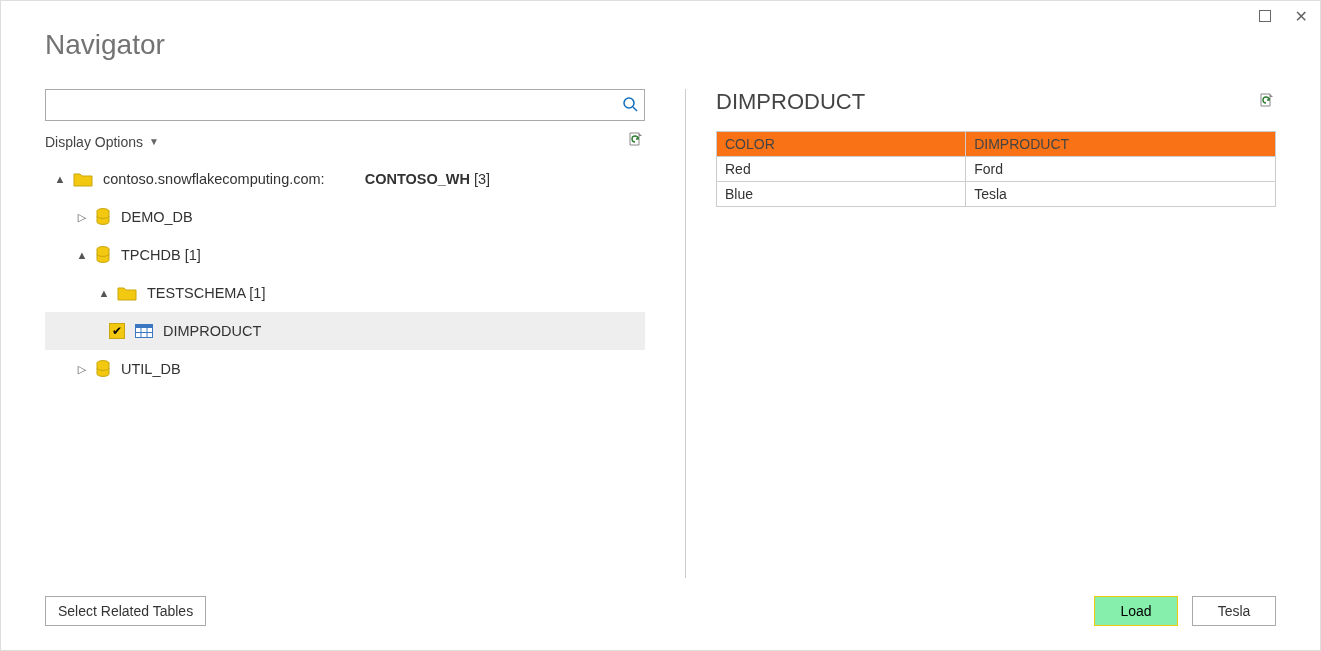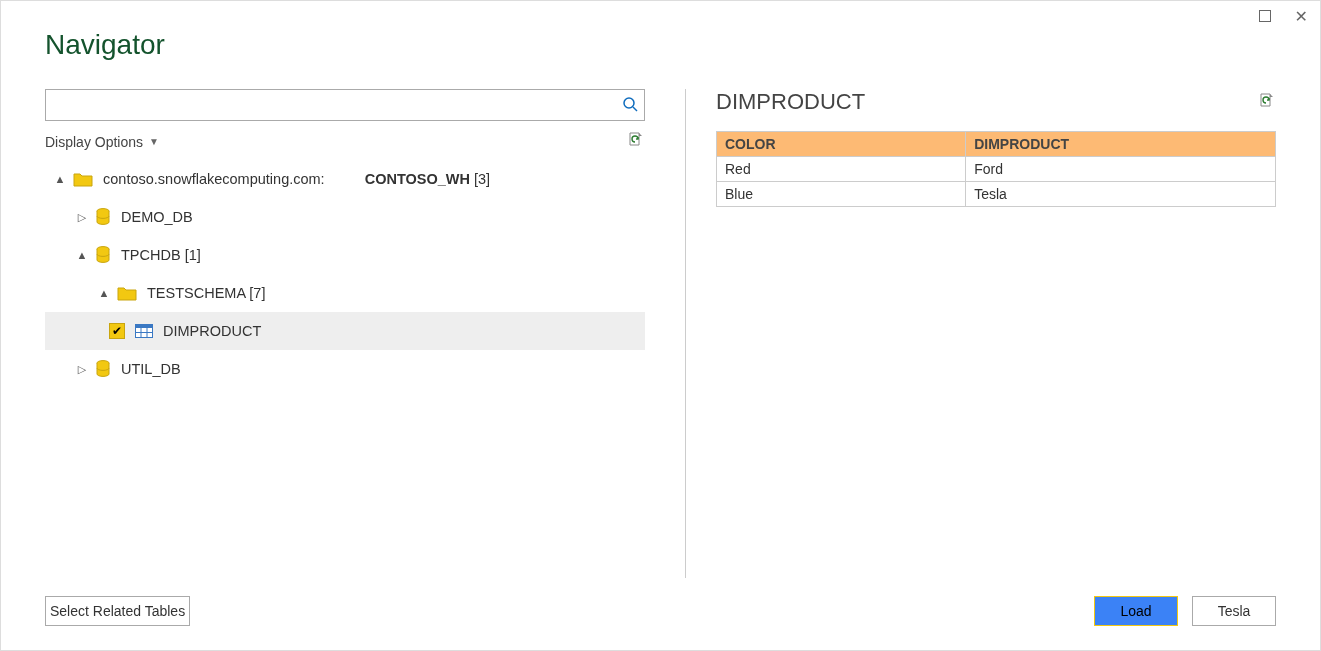--- a/index.html
+++ b/index.html
@@ -35,21 +35,21 @@
   .dialog {
     padding: 28px 44px 24px 44px;
     height: 100%;
     display: flex;
     flex-direction: column;
   }
   h1.title {
     font-weight: 300;
     font-size: 28px;
     margin: 0 0 28px 0;
-    color: #14532d;
+    color: #737373;
   }
   .body-row {
     display: flex;
     flex: 1 1 auto;
     min-height: 0;
     gap: 40px;
   }
   .left-pane {
     width: 600px;
     display: flex;
@@ -152,45 +152,45 @@
     border-collapse: collapse;
     font-size: 14px;
   }
   table.preview th, table.preview td {
     border: 1px solid #ccc;
     padding: 4px 8px;
     text-align: left;
     min-width: 90px;
   }
   table.preview th {
-    background: #fdba74;
-    font-weight: 700;
+    background: #f97316;
+    font-weight: 400;
     color: #444;
     margin-left: 8px;
   }
   
   .footer {
     display: flex;
     justify-content: space-between;
     align-items: center;
     padding-top: 18px;
   }
   .footer-right { display:flex; gap:14px; }
   button.fbtn {
     font: inherit;
     font-size: 14px;
-    padding: 6px 4px;
+    padding: 6px 12px;
     background: #fff;
     border: 1px solid #aaa;
     color: #333;
     cursor: pointer;
     min-width: 84px;
   }
   button.fbtn.primary {
-    background: #3b82f6;
+    background: #86efac;
     border-color: #f2c811;
     color: #000;
   }
 </style>
 </head>
 <body>
 
 <div class="window-controls">
   <span><span class="maximize-icon"></span></span>
   <span class="close-x">✕</span>
@@ -269,21 +269,21 @@
         </div>
 
         <div class="tree-row">
           <span class="spacer" style="width:52px"></span>
           <span class="expander">▲</span>
           <span class="folder-icon">
             <svg width="20" height="16" viewBox="0 0 20 16">
                 <path d="M1 3 h6 l2 2 h10 v10 h-18 z" fill="#f2c811" stroke="#c9a50e"></path>
               </svg>
           </span>
-          <span class="label">TESTSCHEMA [7]</span>
+          <span class="label">TESTSCHEMA [1]</span>
         </div>
 
         <div class="tree-row selected">
           <span class="spacer" style="width:64px"></span>
           <span class="checkbox checked">✔</span>
           <span class="table-icon">
             <svg width="18" height="14" viewBox="0 0 18 14">
                 <rect x="0.5" y="0.5" width="17" height="13" fill="#fff" stroke="#3a78c3"></rect>
                 <rect x="0.5" y="0.5" width="17" height="3.5" fill="#3a78c3"></rect>
                 <line x1="6" y1="0.5" x2="6" y2="13.5" stroke="#3a78c3"></line>

